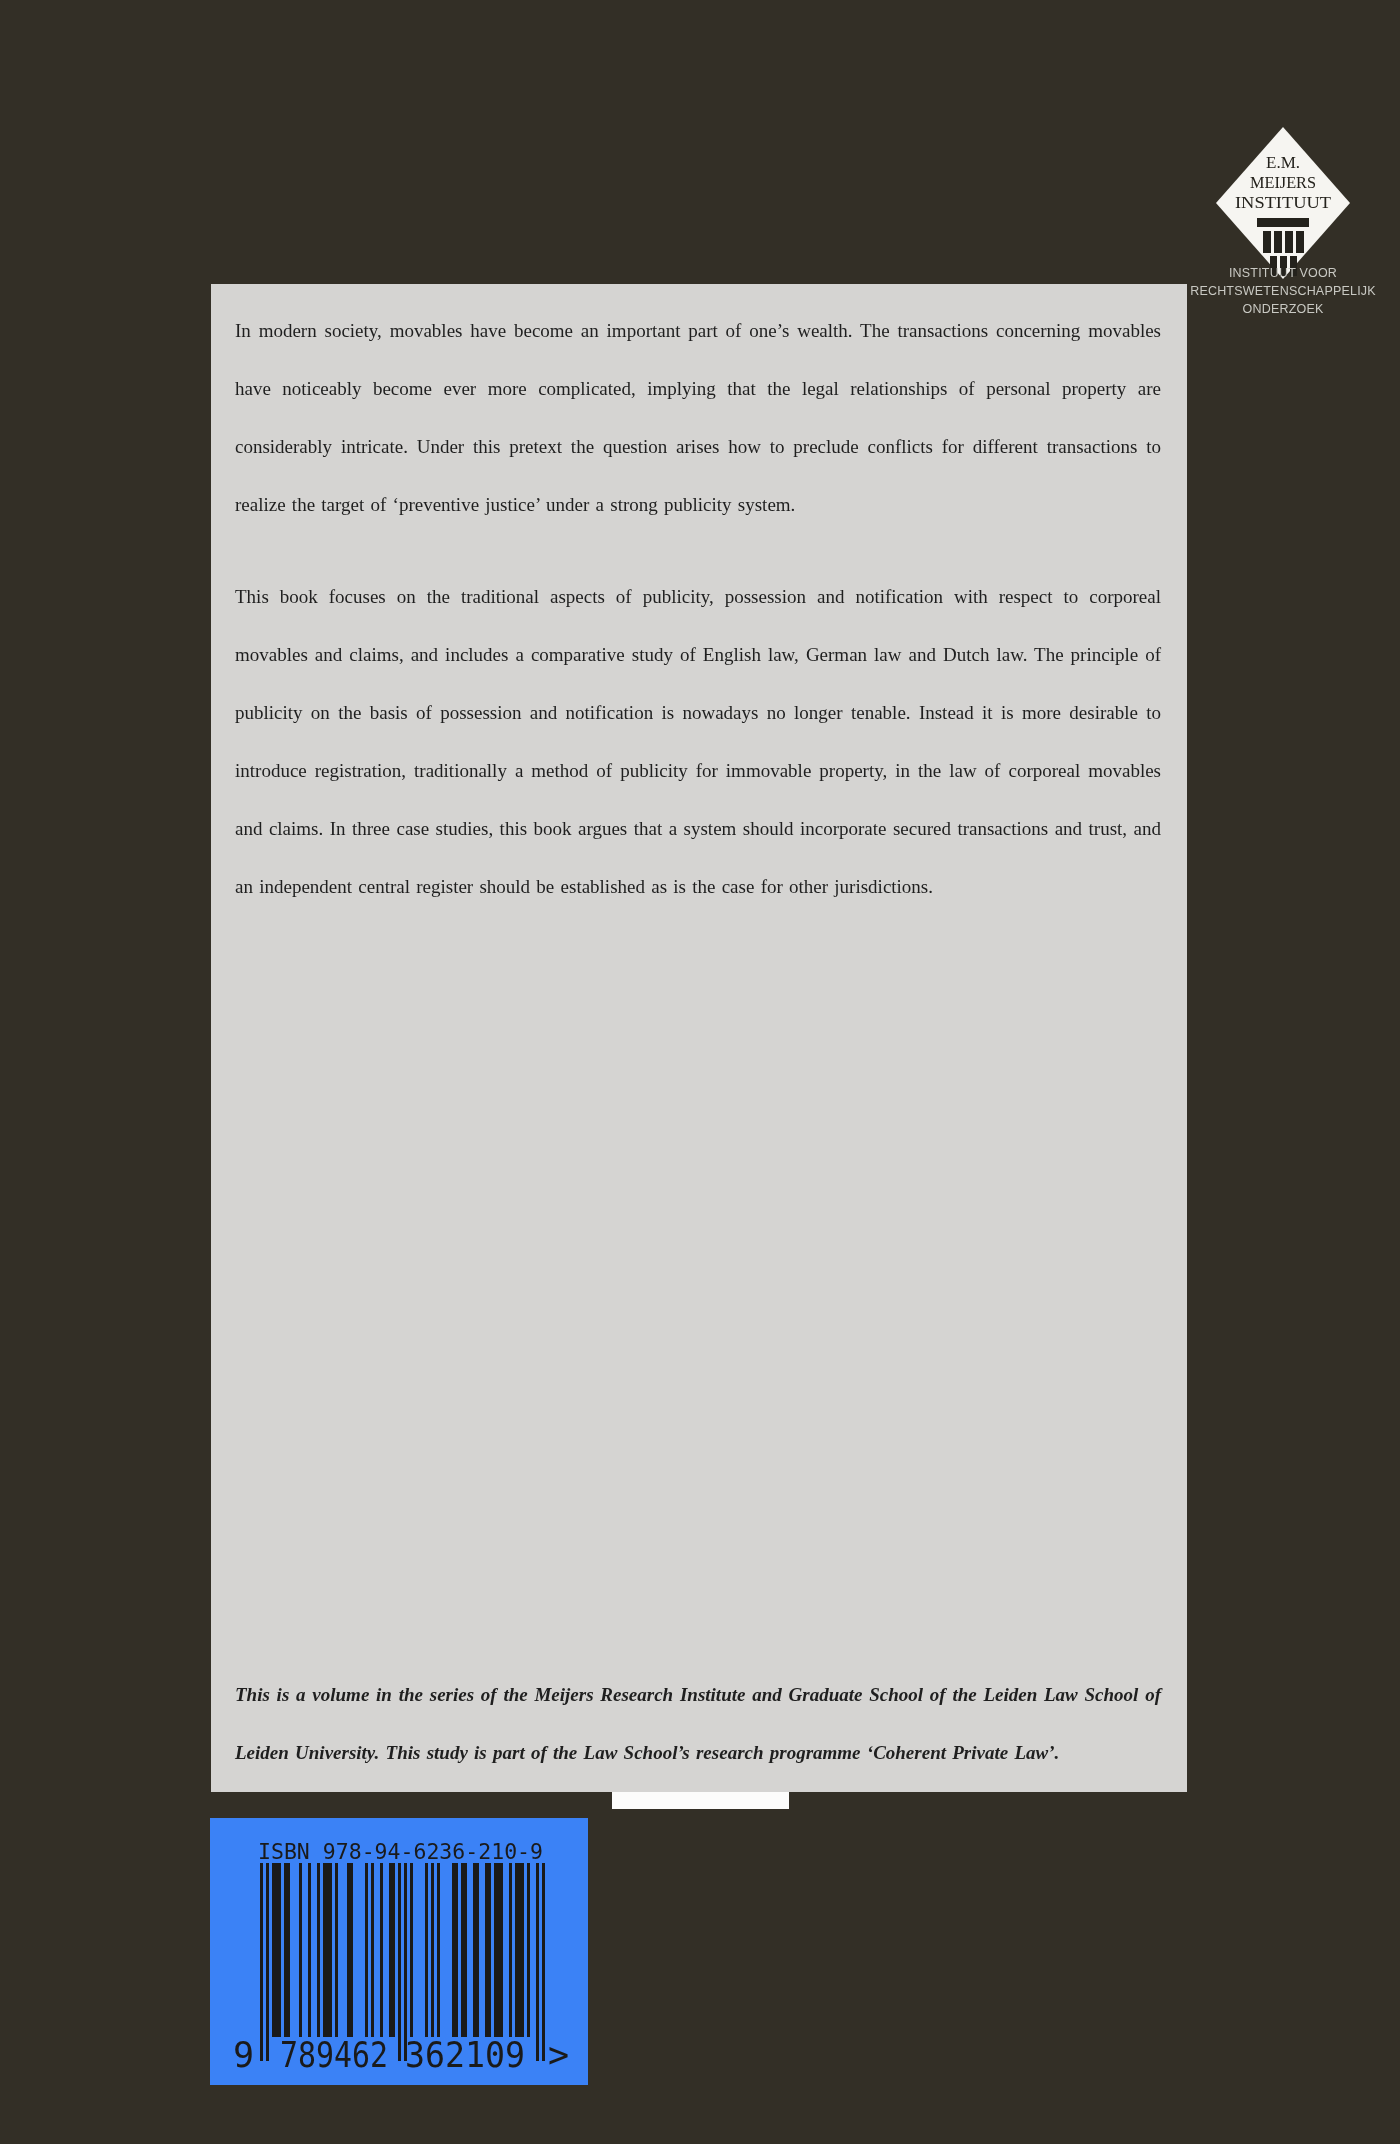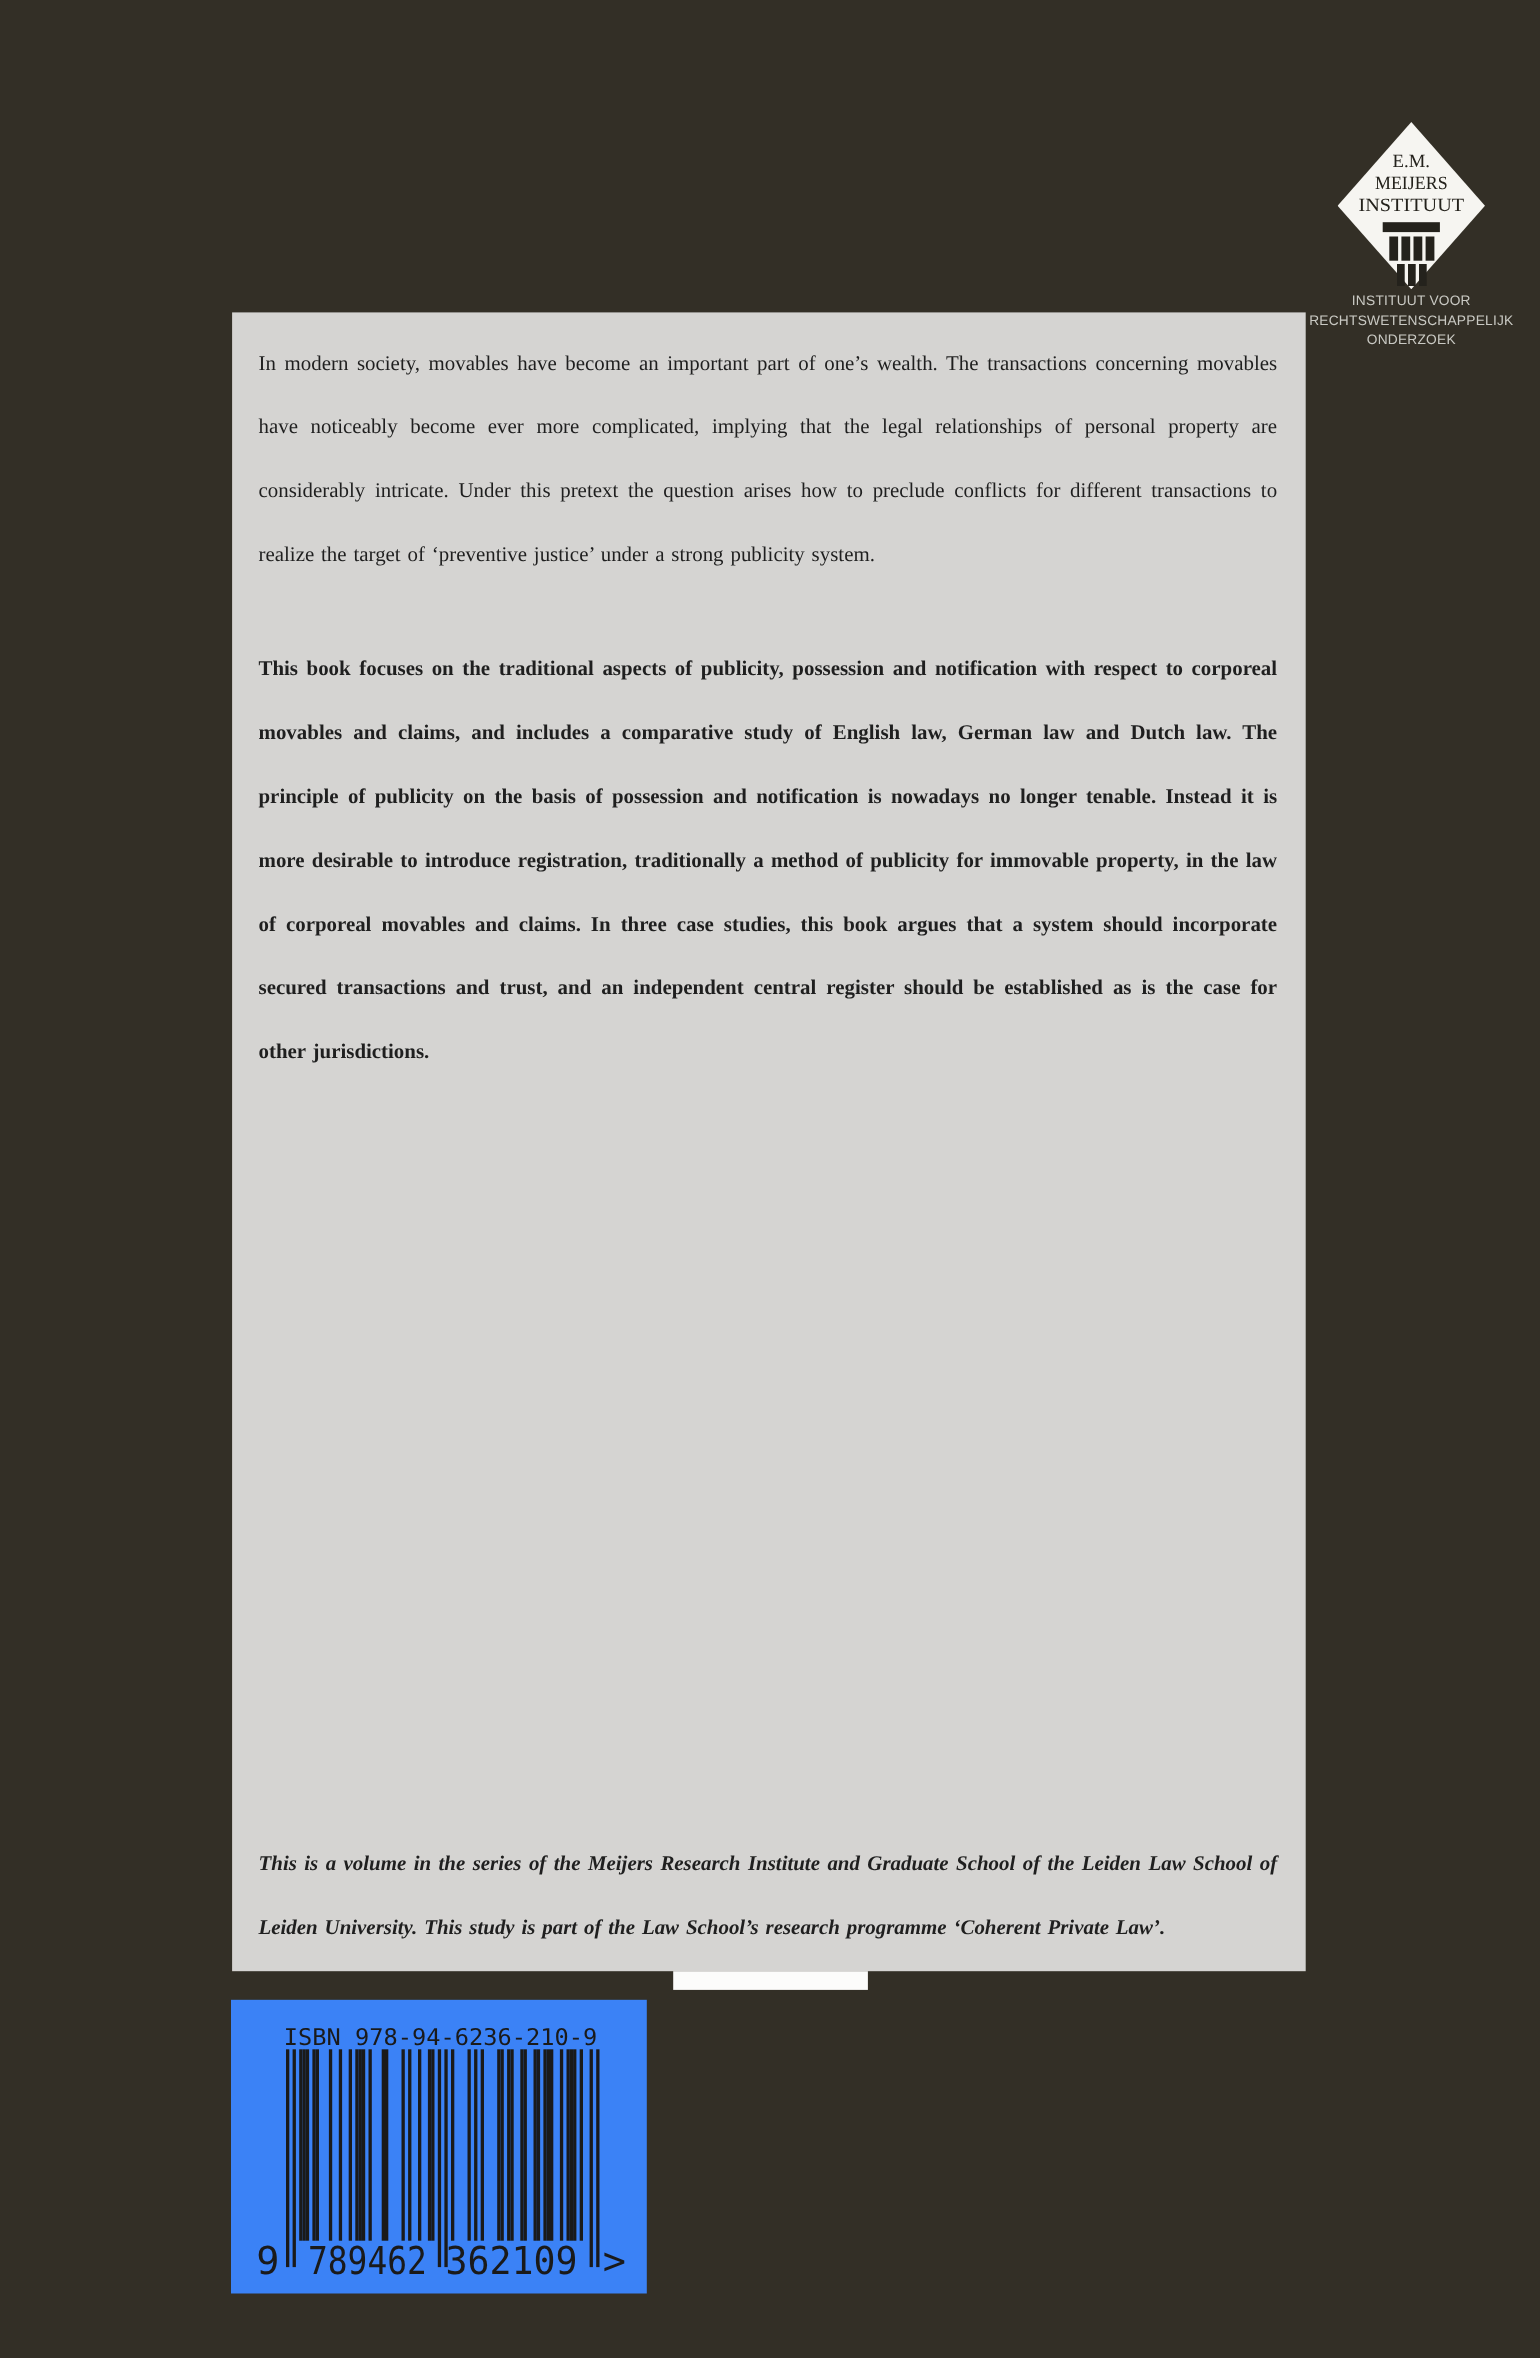--- a/index.html
+++ b/index.html
@@ -2,39 +2,39 @@
 <html><head>
 <meta charset="utf-8">
 <style>
   html,body{margin:0;padding:0;}
   body{
     width:1400px;height:2144px;position:relative;overflow:hidden;
     background:#332f26;
     font-family:"Liberation Serif", serif;
   }
   
-  .logo-emblem{position:absolute;left:1216px;top:111px;width:134px;height:152px;}
+  .logo-emblem{position:absolute;left:1216px;top:127px;width:134px;height:152px;}
   .logo-caption{
     position:absolute;left:1163px;top:264px;width:240px;
     text-align:center;color:#c9c9c3;
     font-family:"Liberation Sans", sans-serif;
     font-size:12.5px;line-height:18px;letter-spacing:.2px;
   }
   
   .panel{
     position:absolute;left:211px;top:284px;width:976px;height:1508px;
     background:#d5d4d2;box-sizing:border-box;
     padding:18px 26px 0 24px;
     color:#1f1f1f;
   }
   .panel p{
     margin:0;font-size:19px;line-height:58px;text-align:justify;
     word-spacing:1.5px;
   }
-  .panel p.second{margin-top:46px;font-weight:bold;}
+  .panel p.second{margin-top:34px;}
   .series-note{
     position:absolute;left:24px;right:26px;bottom:10px;
     font-size:29px;line-height:42px;font-style:italic;font-weight:bold;
     text-align:justify;word-spacing:1px;margin:0;
   }
   
   .white-tab{
     position:absolute;left:612px;top:1792px;width:177px;height:17px;
     background:#fcfcfb;
   }

